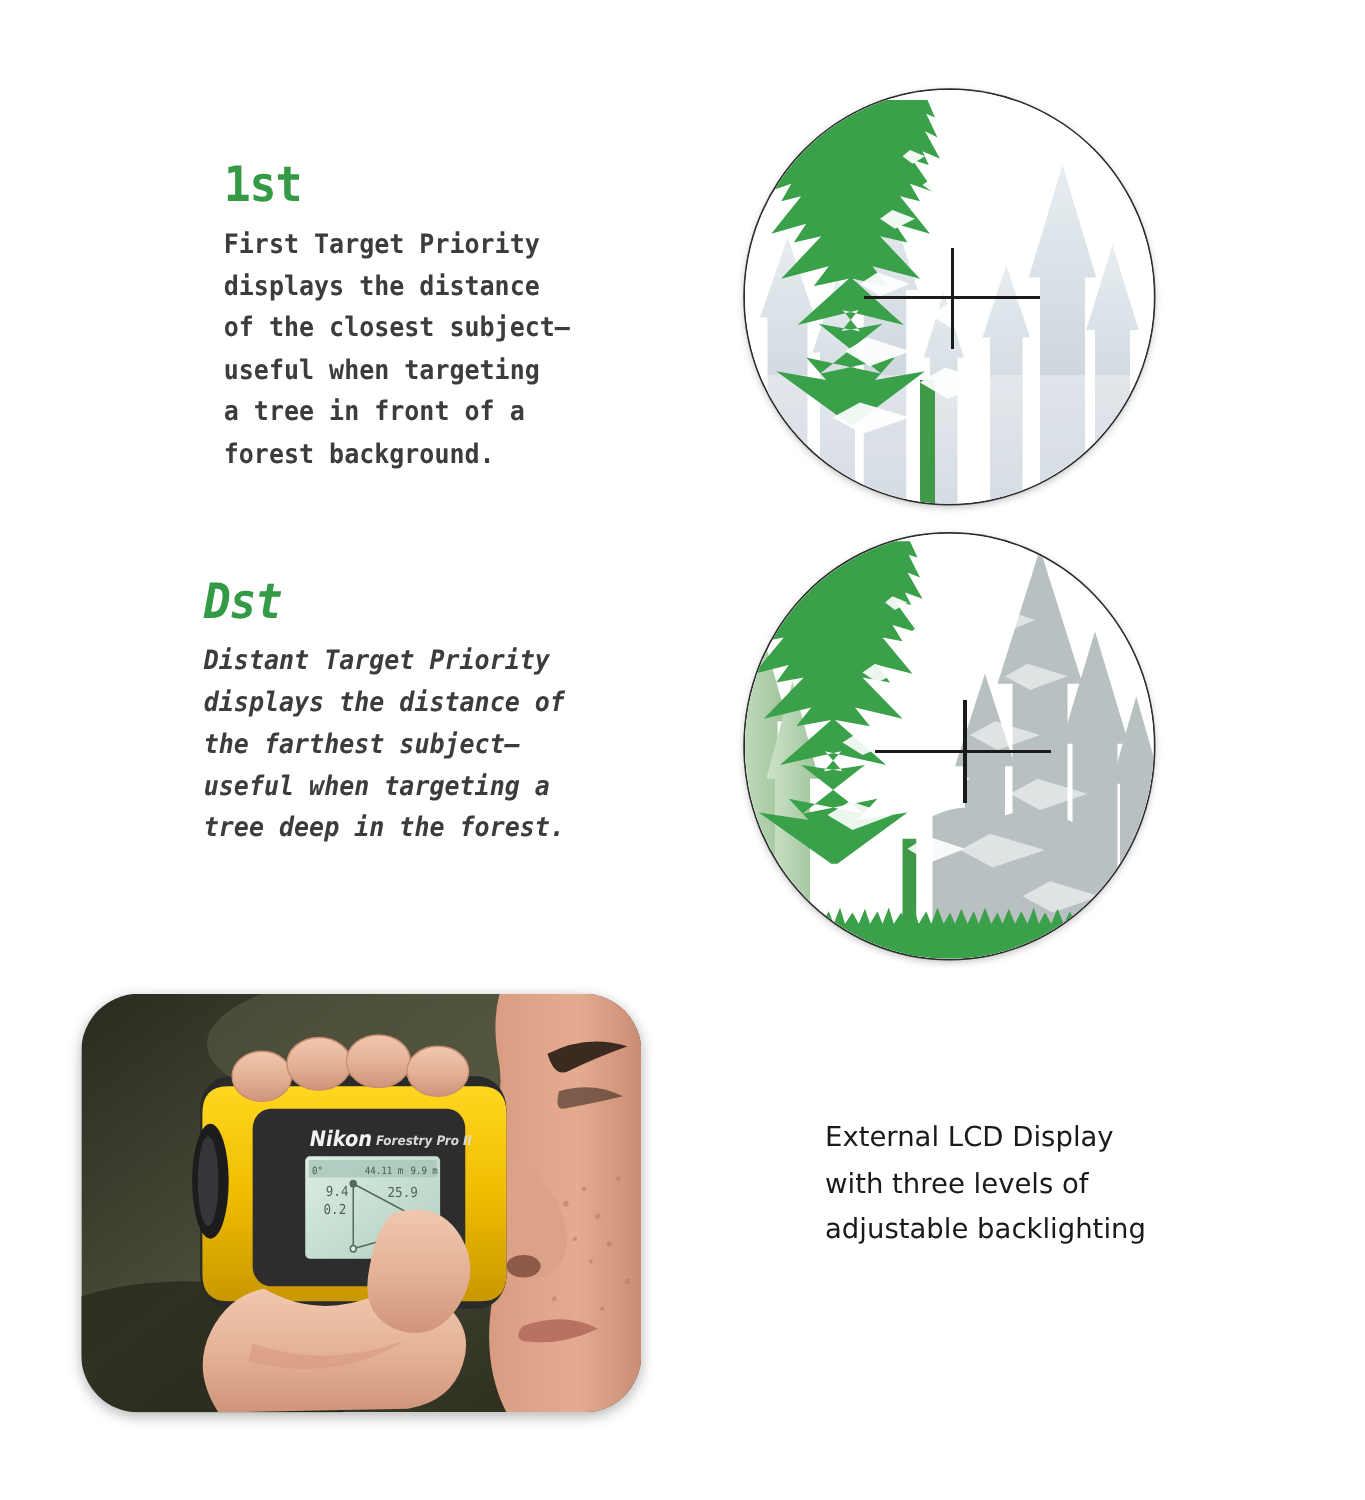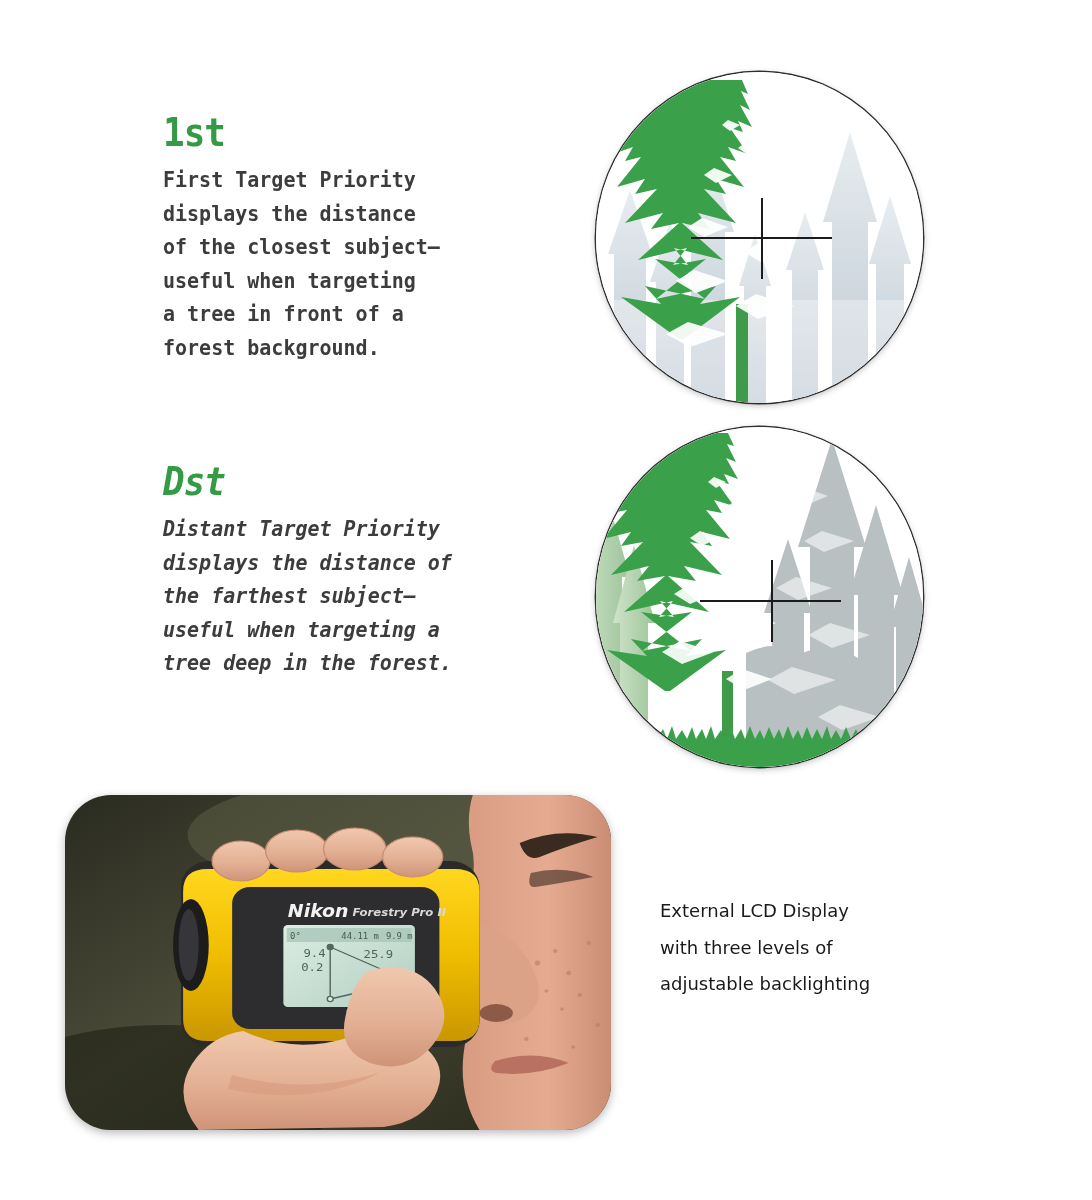--- a/index.html
+++ b/index.html
@@ -10,21 +10,21 @@
   body {
     width: 1092px;
     height: 1200px;
     position: relative;
     overflow: hidden;
     font-family: "DejaVu Sans", sans-serif;
   }
 
   
   .feature-block { position: absolute; left: 163px; }
-  #feature-1st { top: 112px; }
+  #feature-1st { top: 128px; margin-left: 16px; }
   #feature-dst { top: 461px; font-style: italic; }
 
   .feature-heading {
     font-family: "DejaVu Sans Mono", monospace;
     font-weight: bold;
     font-size: 39px;
     line-height: 42px;
     letter-spacing: -1px;
     color: #349a45;
     margin: 0 0 9px 0;
@@ -53,36 +53,36 @@
   }
   #scope-near { left: 596px; top: 72px; width: 327px; height: 331px; }
   #scope-far  { left: 596px; top: 427px; width: 327px; height: 340px; }
   .scope svg { display: block; width: 100%; height: 100%; }
 
   
   #product-photo {
     position: absolute;
     left: 65px;
     top: 795px;
-    width: 546px;
+    width: 448px;
     height: 335px;
     border-radius: 46px;
     overflow: hidden;
     box-shadow: 0 3px 10px rgba(0,0,0,0.28);
   }
   #product-photo svg { display: block; width: 100%; height: 100%; }
 
   
   #lcd-caption {
     position: absolute;
     left: 660px;
     top: 893px;
     width: 400px;
     font-family: "DejaVu Sans", sans-serif;
-    font-size: 18px;
+    font-size: 22px;
     line-height: 36.5px;
     color: #1a1a1a;
     white-space: pre-line;
   }
 </style>
 </head>
 <body>
 
 <div class="feature-block" id="feature-1st">
   <div class="feature-heading">1st</div>

